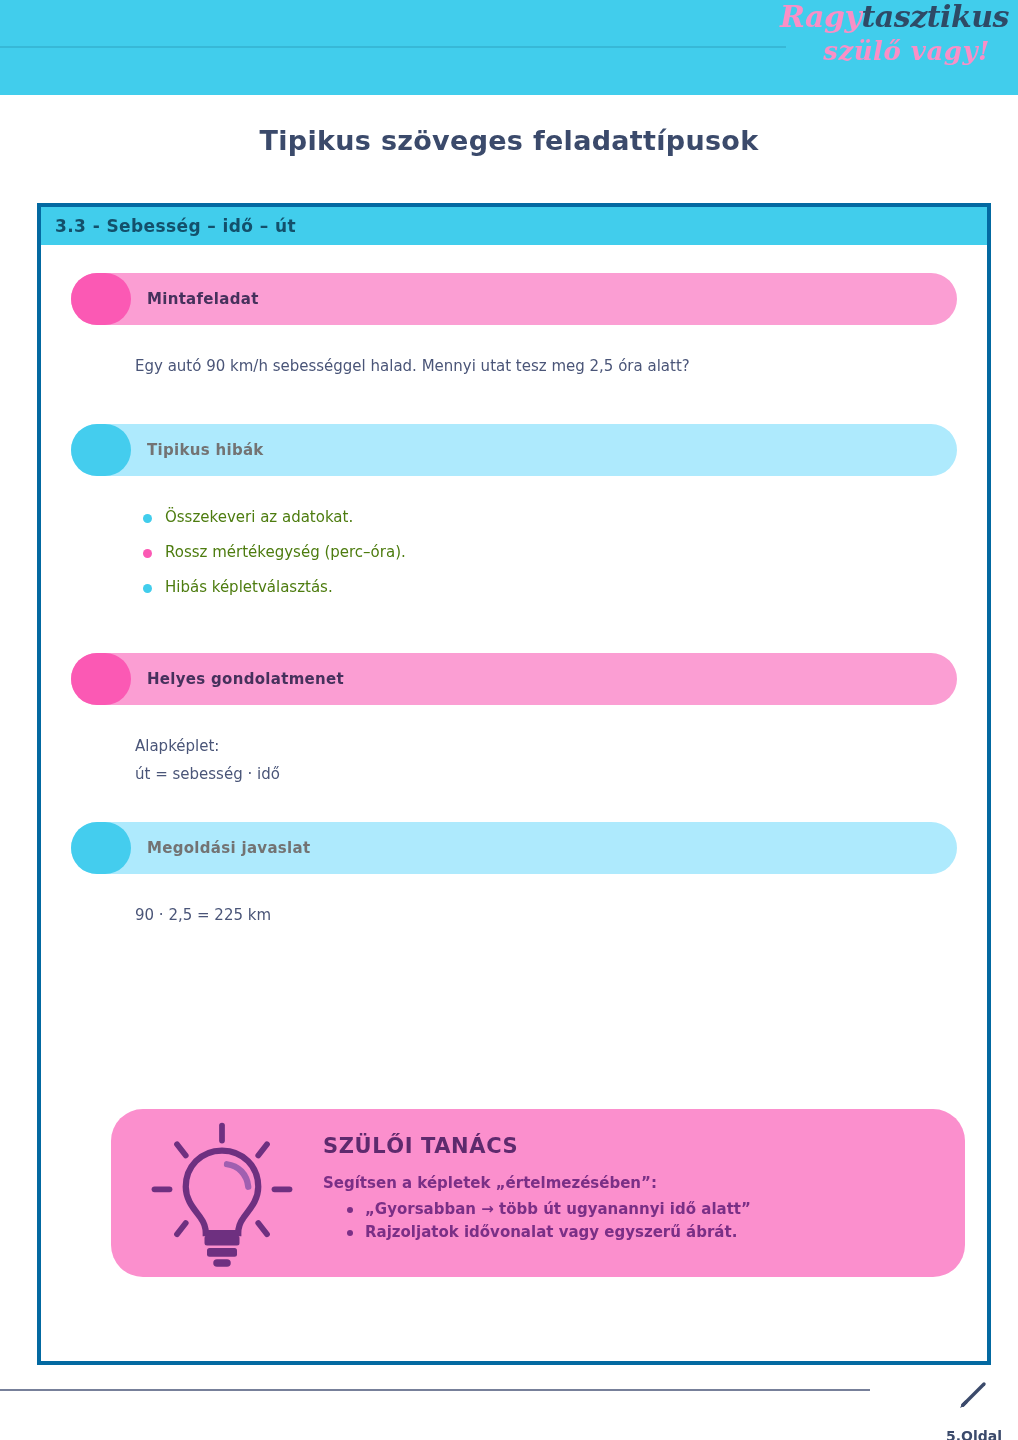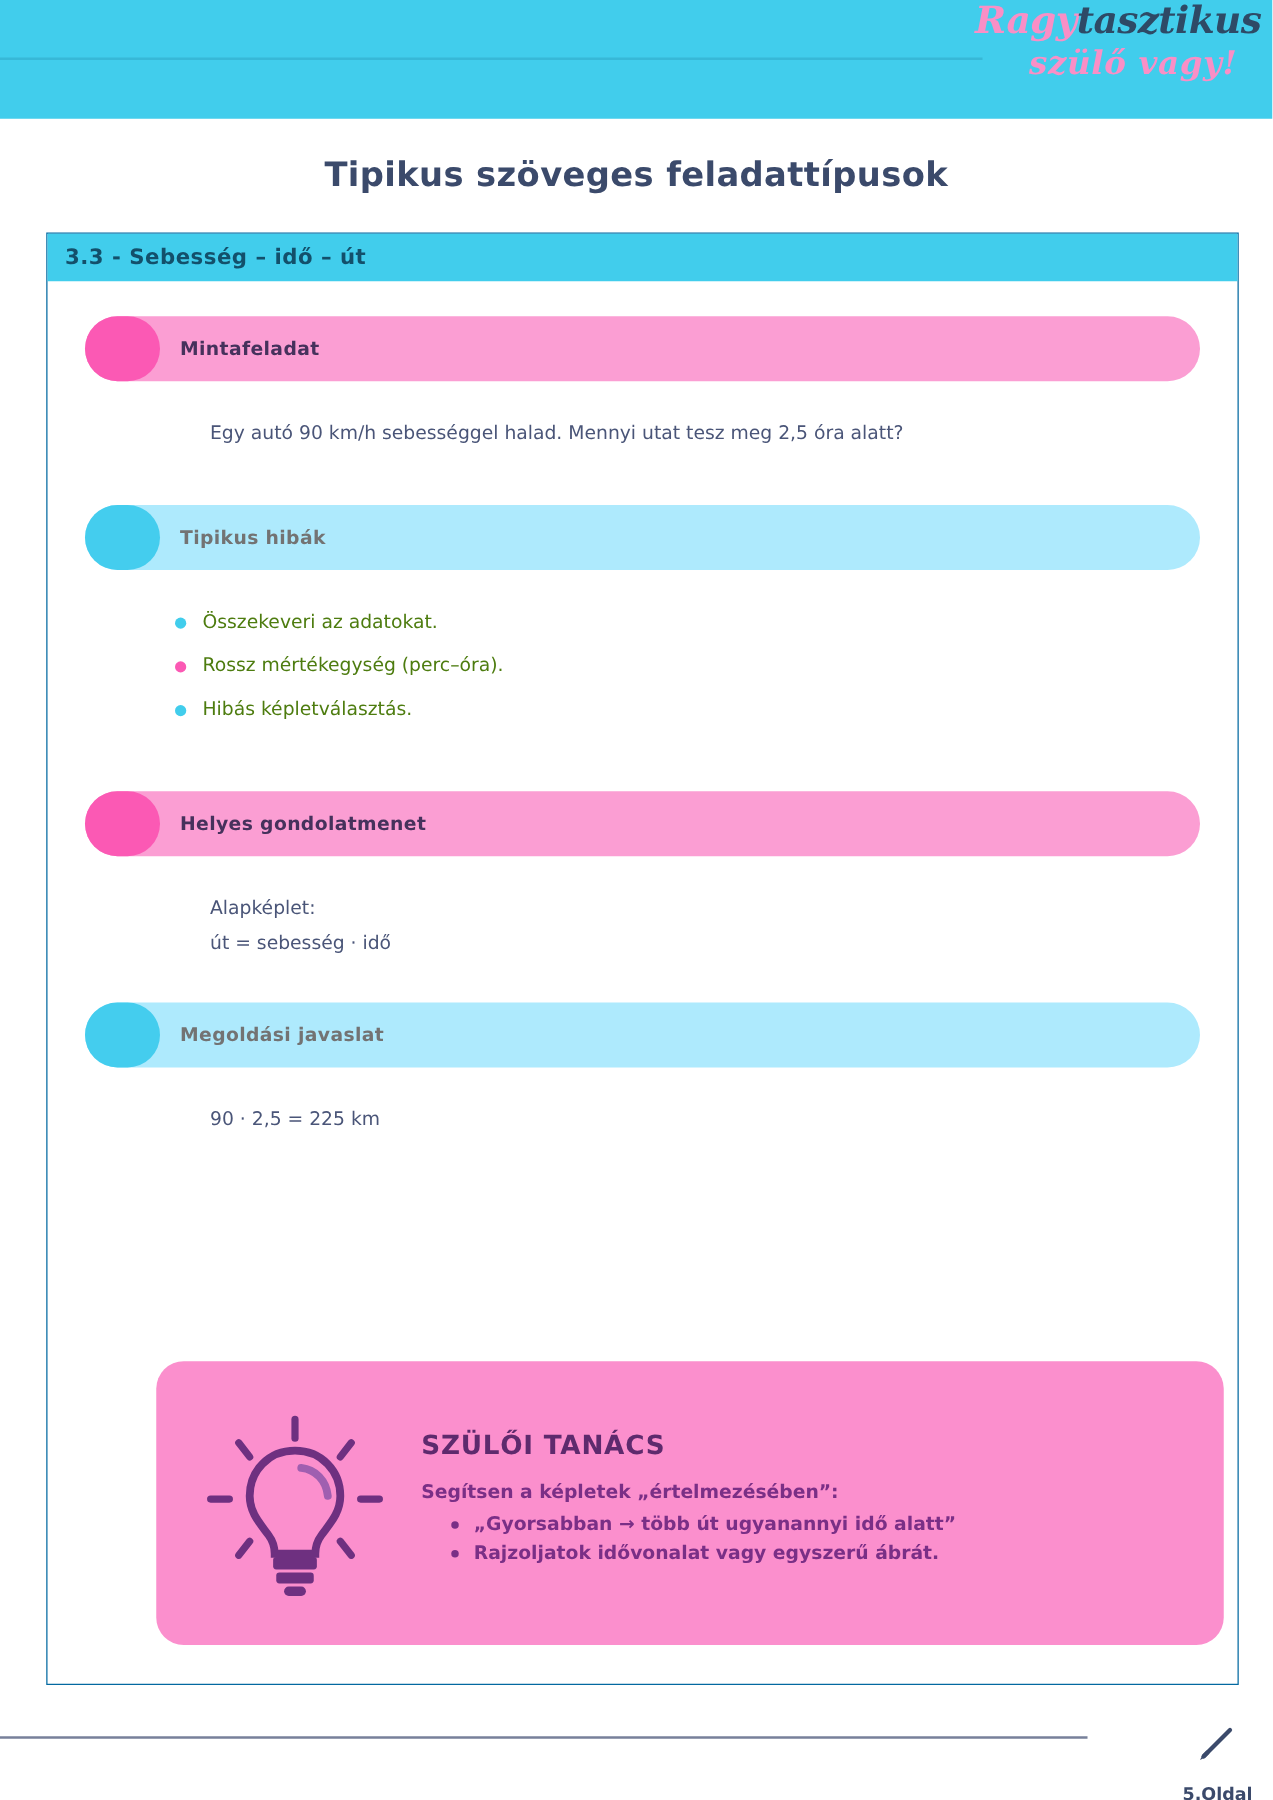--- a/index.html
+++ b/index.html
@@ -74,24 +74,24 @@
     font-weight: bold;
     color: #3b4a6b;
     letter-spacing: .3px;
     filter: blur(.45px);
   }
 
   
   .card {
     position: absolute;
     left: 37px;
-    top: 186px;
+    top: 203px;
     width: 954px;
     height: 1162px;
-    border: 1px solid #0369a1;
+    border: 4px solid #0369a1;
     background: #ffffff;
   }
   .card-header {
     height: 38px;
     background: #41cdec;
     display: flex;
     align-items: center;
     padding-left: 14px;
   }
   .card-header-text {
@@ -132,21 +132,21 @@
     font-size: 15px;
     font-weight: bold;
     color: #46315c;
     letter-spacing: .3px;
     filter: blur(.5px);
   }
   .pill.blue .pill-label { color: #737373; }
 
   
   .para {
-    margin: 30px 0 0 100px;
+    margin: 30px 0 0 64px;
     font-size: 15px;
     color: #4a5578;
     line-height: 1.55;
     filter: blur(.5px);
   }
   .para.tight { margin-top: 26px; }
 
   .mistake-list {
     margin: 32px 0 0 64px;
     list-style: none;
@@ -173,27 +173,26 @@
   .gap-a { height: 46px; }
   .gap-b { height: 40px; }
   .gap-c { height: 36px; }
 
   
   .tip-box {
     position: absolute;
     left: 70px;
     top: 902px;
     width: 854px;
-    height: 227px;
+    height: 168px;
     background: #fb8fcd;
-    border-radius: 22px;
+    border-radius: 32px;
     display: flex;
     align-items: center;
     padding: 0 26px;
-    margin-left: 17px;
   }
   .bulb-wrap {
     width: 170px;
     height: 170px;
     flex: 0 0 170px;
     display: flex;
     align-items: center;
     justify-content: center;
   }
   .tip-content {

